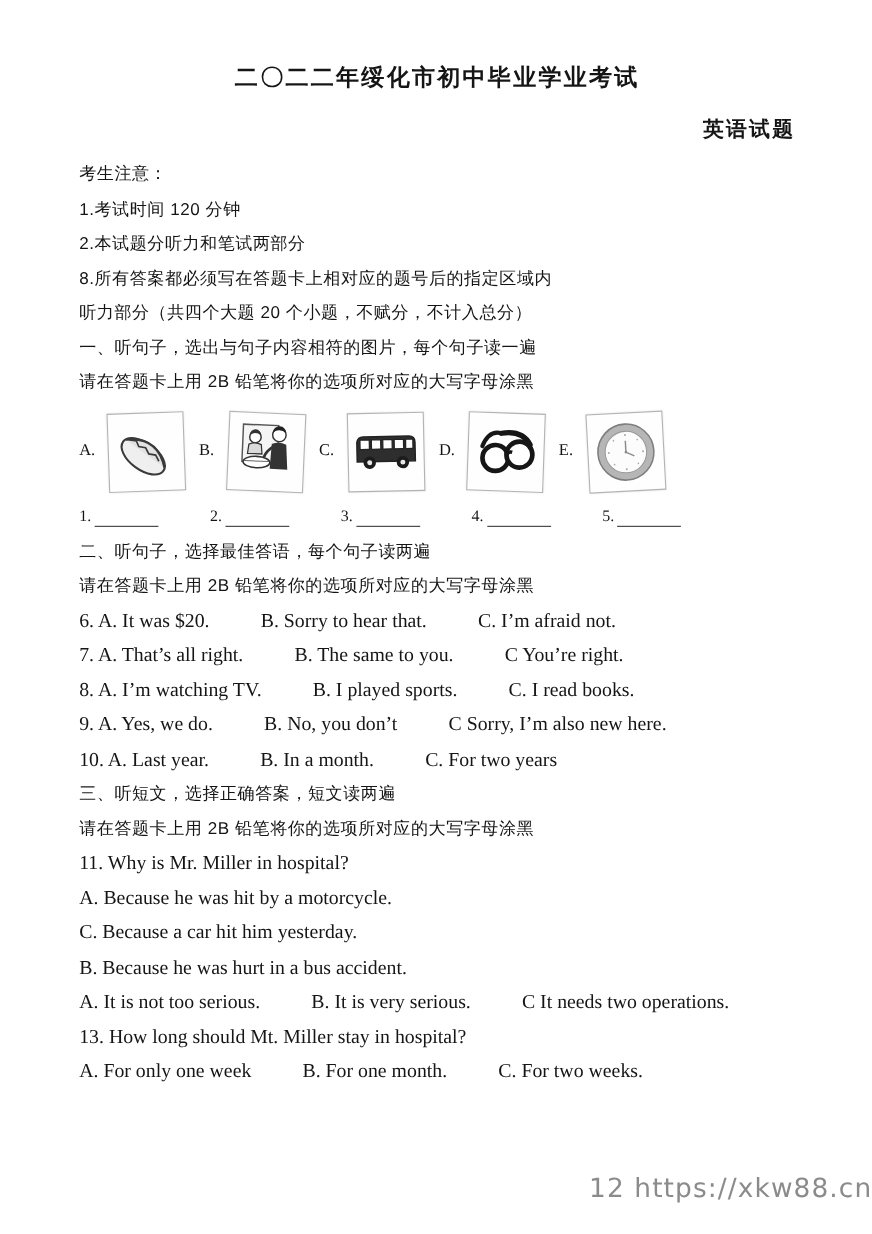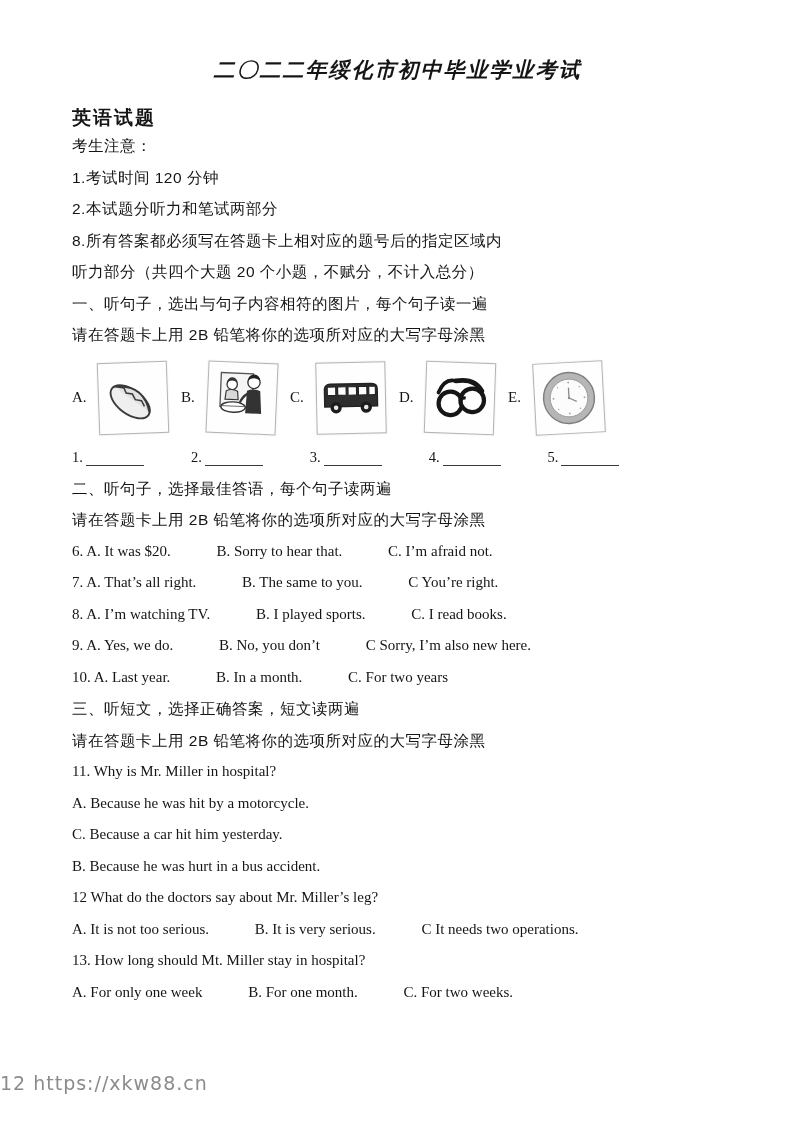--- a/index.html
+++ b/index.html
@@ -14,41 +14,40 @@
   }
   .content { padding:56px 70px 0 72px; }
 
   .doc-title {
     text-align:center;
     font-family:"Liberation Sans", sans-serif;
     font-weight:700;
     font-size:21px;
     letter-spacing:2px;
     margin-bottom:21px;
-    font-style:italic;
   }
   .doc-subtitle {
-    text-align:left;
+    text-align:right;
     font-family:"Liberation Sans", sans-serif;
     font-weight:700;
     font-size:19px;
     letter-spacing:2px;
-    margin-bottom:5px;
+    margin-bottom:18px;
   }
   .zh {
     font-family:"Liberation Sans", sans-serif;
     font-weight:400;
     font-size:15.5px;
     line-height:19px;
     margin-bottom:12.5px;
     letter-spacing:0.5px;
   }
   .en {
     font-family:"Liberation Serif", serif;
-    font-size:15px;
+    font-size:18px;
     line-height:19px;
     margin-bottom:12.5px;
   }
   .opt { margin-right:42px; }
   .opt:last-child { margin-right:0; }
 
   
   .pic-row {
     display:flex;
     align-items:center;
@@ -90,23 +89,23 @@
   .blank-line {
     display:inline-block;
     width:58px; height:13px;
     border-bottom:1.2px solid #3a3a3a;
   }
 
   .footer {
     position:absolute;
     left:0; right:0;
     bottom:28px;
-    text-align:left;
+    text-align:right;
     font-family:"DejaVu Sans", sans-serif;
-    font-size:19px;
+    font-size:24px;
     color:#8b8b8b;
     letter-spacing:1px;
   }
 </style>
 </head>
 <body>
 
 <div class="sheet">
   <div class="content">
 
@@ -263,21 +262,20 @@
     </p>
 
     <p class="zh">三、听短文，选择正确答案，短文读两遍</p>
     <p class="zh">请在答题卡上用 2B 铅笔将你的选项所对应的大写字母涂黑</p>
 
     <p class="en">11. Why is Mr. Miller in hospital?</p>
     <p class="en">A. Because he was hit by a motorcycle.</p>
     <p class="en">C. Because a car hit him yesterday.</p>
     <p class="en">B. Because he was hurt in a bus accident.</p>
 
-    <p class="en">12 What do the doctors say about Mr. Miller’s leg?</p>
     <p class="en">
       <span class="opt">A. It is not too serious.</span>
       <span class="opt">B. It is very serious.</span>
       <span class="opt">C It needs two operations.</span>
     </p>
 
     <p class="en">13. How long should Mt. Miller stay in hospital?</p>
     <p class="en">
       <span class="opt">A. For only one week</span>
       <span class="opt">B. For one month.</span>

